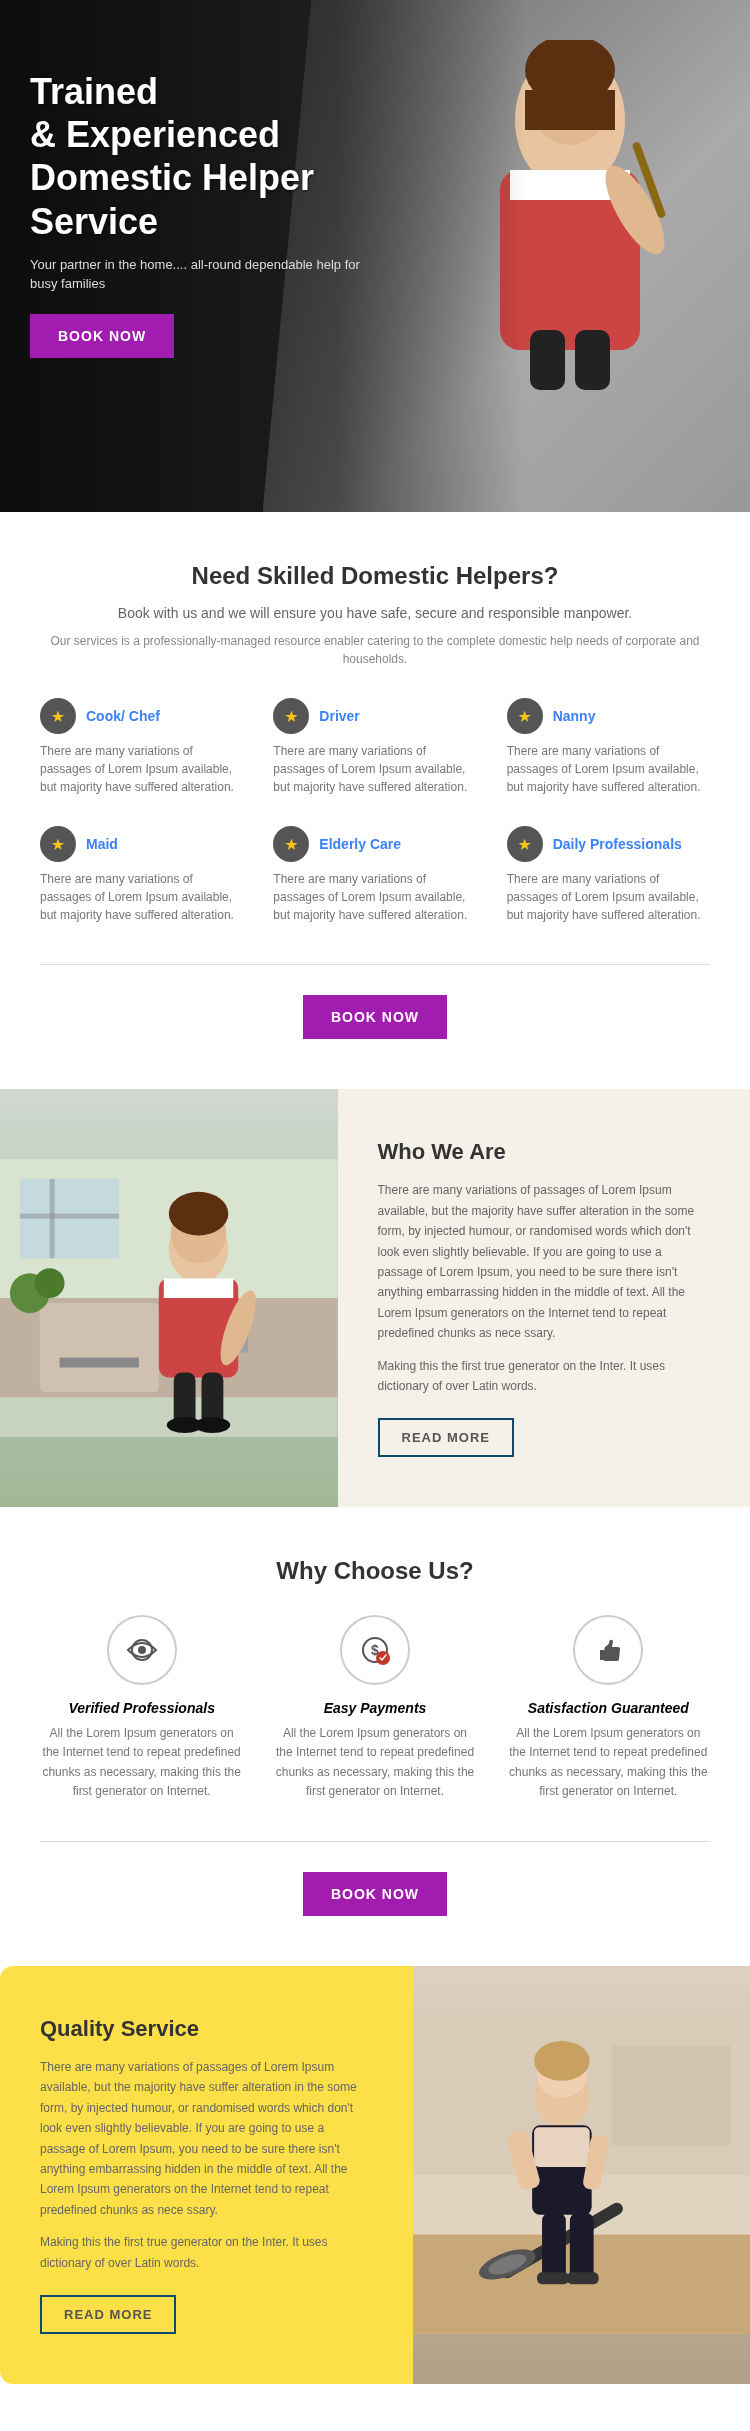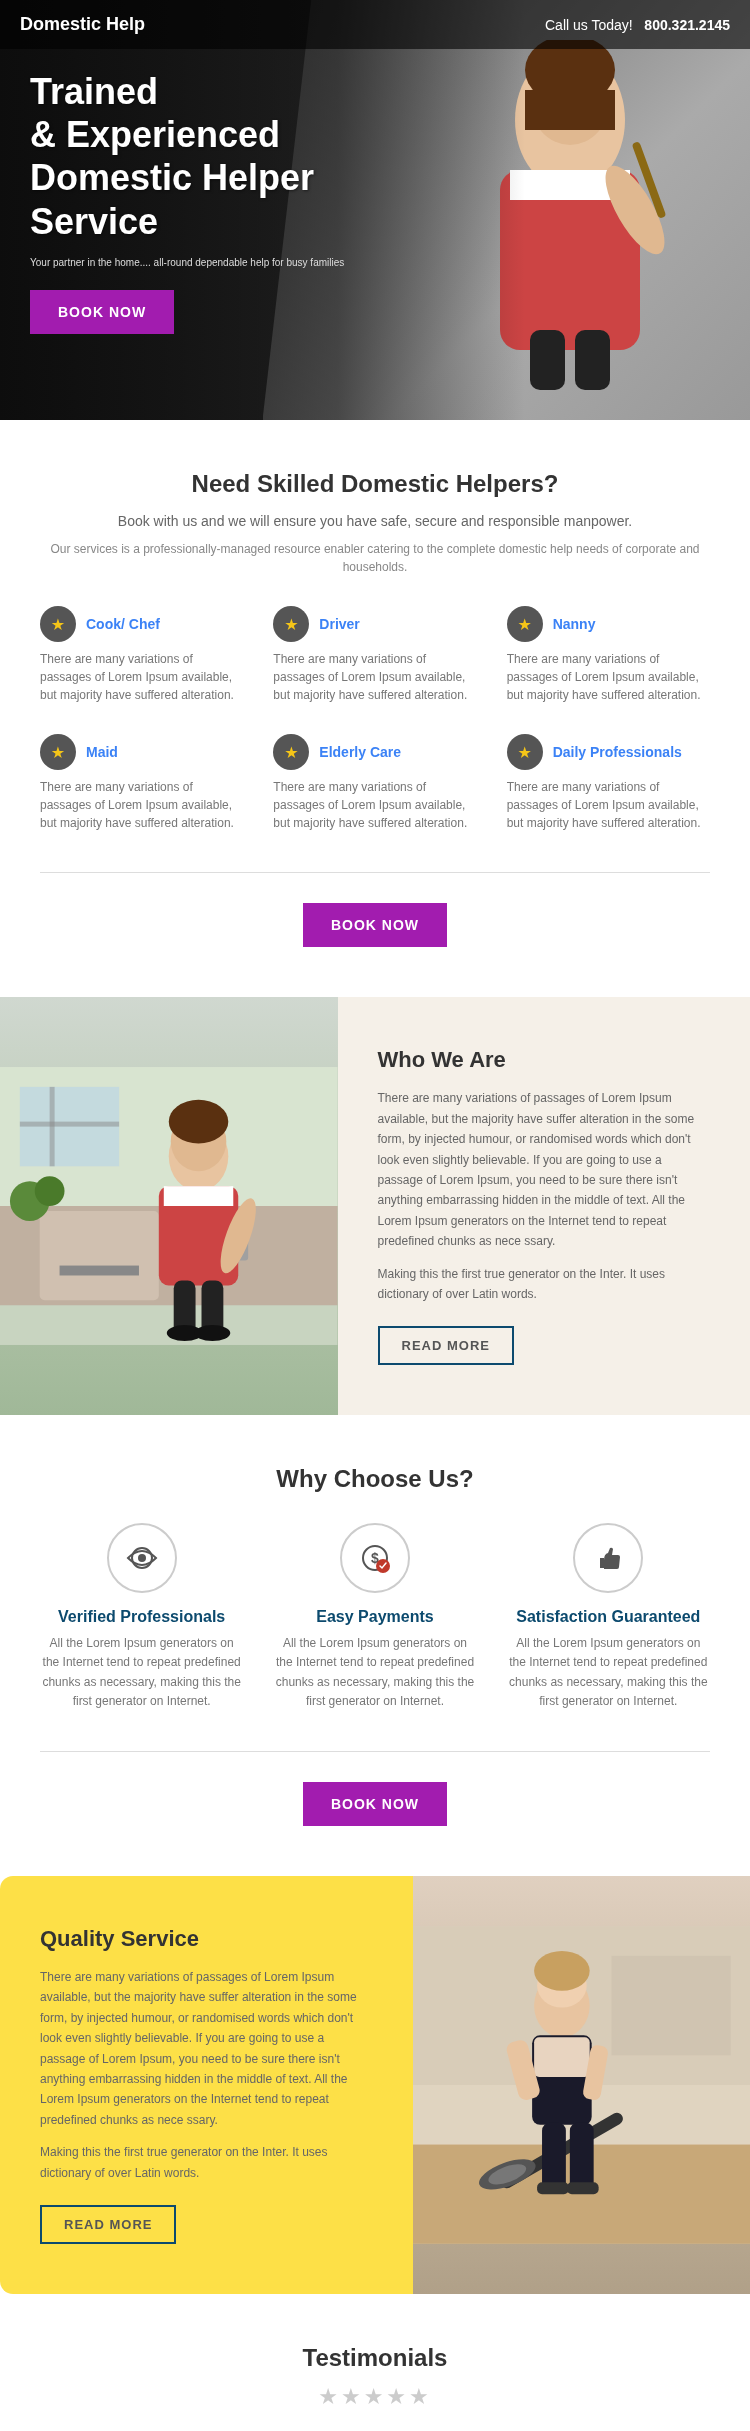--- a/index.html
+++ b/index.html
@@ -27,21 +27,21 @@
     .hero-title {
       color: #fff;
       font-size: 36px;
       font-weight: bold;
       line-height: 1.2;
       margin-bottom: 12px;
       text-shadow: 1px 1px 3px rgba(0,0,0,0.5);
     }
     .hero-subtitle {
       color: #ddd;
-      font-size: 10px;
+      font-size: 13px;
       margin-bottom: 20px;
       line-height: 1.5;
     }
     .btn-red {
       background: #a21caf;
       color: #fff;
       border: none;
       padding: 14px 28px;
       font-size: 14px;
       font-weight: bold;
@@ -177,24 +177,25 @@
       height: 70px;
       border: 2px solid #ccc;
       border-radius: 50%;
       display: flex;
       align-items: center;
       justify-content: center;
       margin: 0 auto 15px;
       font-size: 28px;
     }
     .why-name {
-      font-size: 16px;
+      font-size: 14px;
       font-weight: bold;
       margin-bottom: 8px;
-      color: #0c4a6e;
+      color: #000000;
+      font-style: italic;
     }
     .why-desc {
       font-size: 12px;
       color: #777;
       line-height: 1.6;
     }
     .why-divider {
       border: none;
       border-top: 1px solid #ddd;
       margin: 10px 0 30px;
@@ -247,21 +248,21 @@
       display: flex;
       align-items: flex-start;
       justify-content: center;
       gap: 0;
       position: relative;
     }
 
     
     .hero-wrapper {
       position: relative;
-      height: 420px;
+      height: 512px;
       overflow: hidden;
       background: #3a3a3a;
     }
 
     
     .img-who {
       width: 100%;
       height: 100%;
       background: linear-gradient(to bottom, #d0d8d0 0%, #b8c8b0 50%, #a0b898 100%);
       display: flex;
@@ -274,28 +275,20 @@
       background: linear-gradient(to bottom, #e0d0c0 0%, #c8b8a0 50%, #b0a088 100%);
       display: flex;
       align-items: center;
       justify-content: center;
     }
   </style>
 </head>
 <body>
 
 <div style="position:relative;">
-  <header class="header">
-    <span class="header-brand">Domestic Help</span>
-    <span class="header-phone">
-      <span>Call us Today!</span>
-      &nbsp;
-      <strong>800.321.2145</strong>
-    </span>
-  </header>
 
   <div class="hero-wrapper">
 
     <div style="position:absolute;inset:0;background:linear-gradient(to right,#2a2a2a 0%,#3a3a3a 40%,#5a5a5a 100%);"></div>
 
     <div style="position:absolute;top:0;right:0;width:65%;height:100%;background:linear-gradient(135deg,#6a6a6a 0%,#888 30%,#aaa 60%,#999 100%);clip-path:polygon(10% 0%,100% 0%,100% 100%,0% 100%);"></div>
 
     <div style="position:absolute;right:60px;top:40px;width:240px;height:360px;">
       <svg width="240" height="360" viewBox="0 0 240 360">
 

